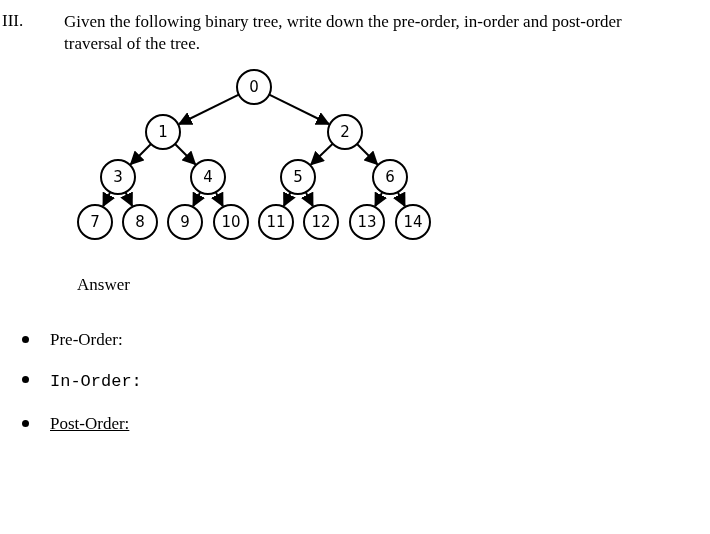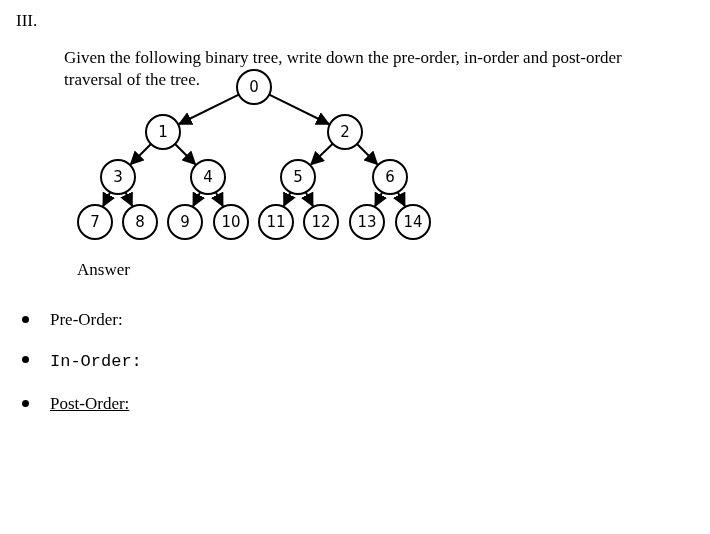--- a/index.html
+++ b/index.html
@@ -1,22 +1,22 @@
 <!DOCTYPE html>
 <html><head>
 <meta charset="utf-8">
 <style>
   html,body{margin:0;padding:0;background:#fff;}
   body{width:710px;height:534px;position:relative;overflow:hidden;font-family:"Liberation Serif",serif;color:#000;}
-  .q-num{position:absolute;left:16px;top:11px;font-size:17px;}
-  .q-text{position:absolute;left:64px;top:11px;width:620px;font-size:17px;line-height:22px;margin-top:36px;}
+  .q-num{position:absolute;left:2px;top:11px;font-size:17px;}
+  .q-text{position:absolute;left:64px;top:11px;width:620px;font-size:17px;line-height:22px;}
   .tree{position:absolute;left:0;top:0;}
   .node-label{font-family:"DejaVu Sans",sans-serif;font-size:15px;}
-  .answer{position:absolute;left:77px;top:260px;font-size:17px;text-align:center;}
-  .bullet-item{position:absolute;left:22px;font-size:17px;}
+  .answer{position:absolute;left:77px;top:275px;font-size:17px;text-align:center;}
+  .bullet-item{position:absolute;left:22px;font-size:17px;margin-top:20px;}
   .bullet-item .dot{display:inline-block;width:7px;height:7px;border-radius:50%;background:#000;vertical-align:middle;margin-right:21px;position:relative;top:-2px;}
 </style>
 </head>
 <body>
 
 <div class="q-num">III.</div>
 <div class="q-text">Given the following binary tree, write down the pre-order, in-order and post-order traversal of the tree.</div>
 
 <svg class="tree" id="tree-svg" width="710" height="260">
   <defs>

